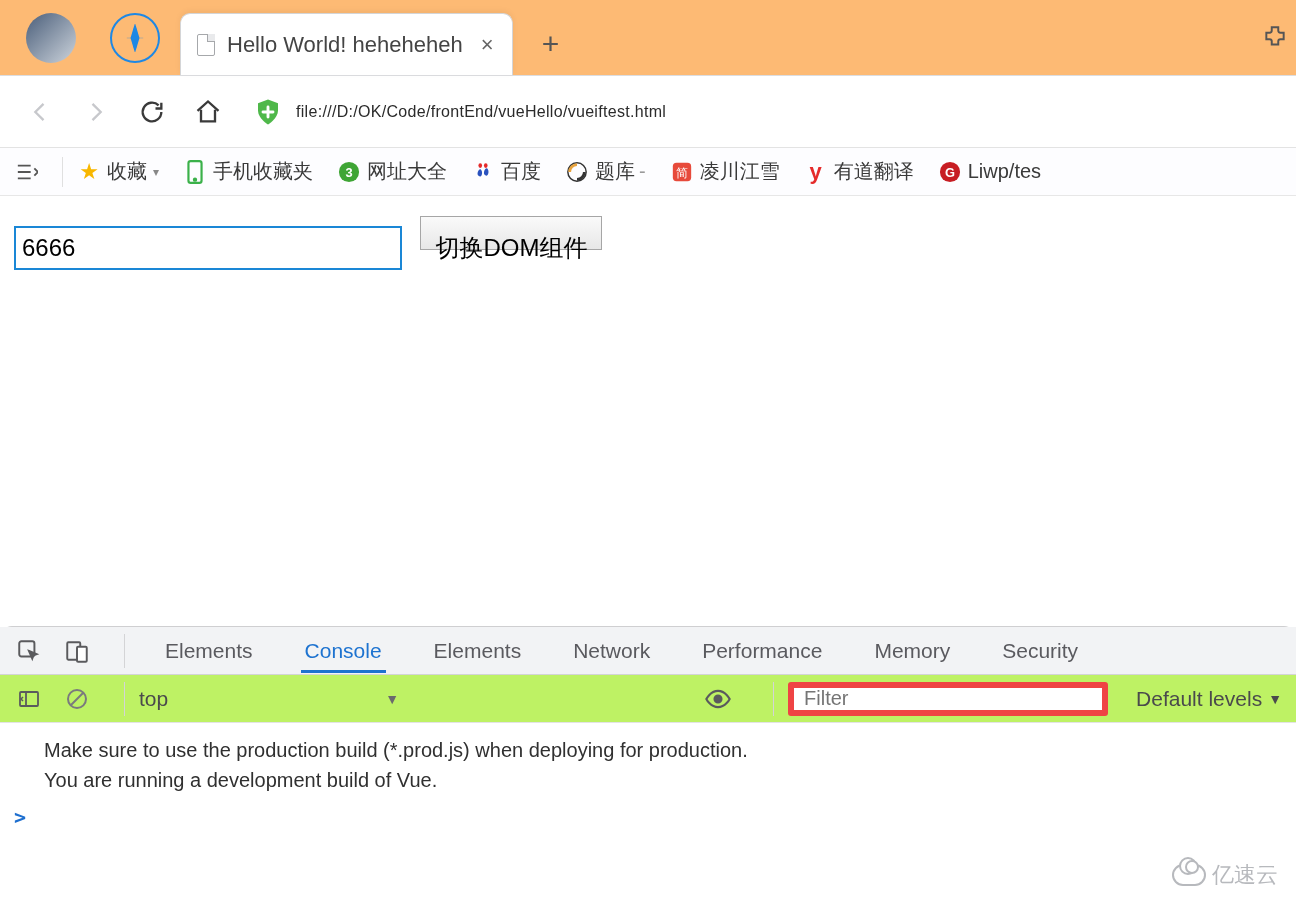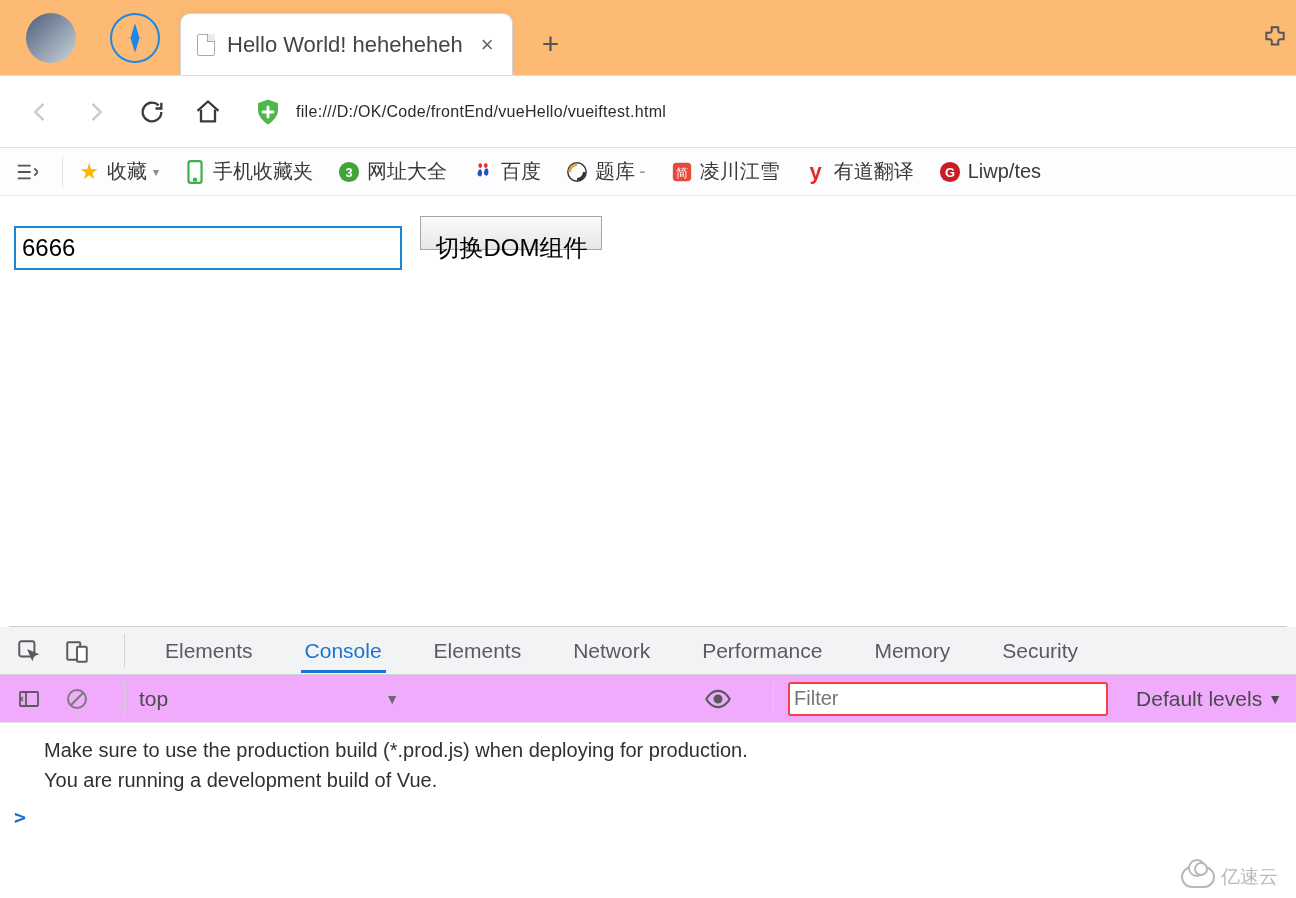--- a/index.html
+++ b/index.html
@@ -42,31 +42,31 @@
     .page input{width:388px;height:44px;font-size:24px;padding:0 6px;border:2px solid #1a87d6;outline:none;font-family:inherit;}
     .page button{height:34px;font-size:24px;padding:15px 14px;margin-left:14px;border:1px solid #a6a6a6;background:linear-gradient(#fafafa,#e7e7e7);cursor:pointer;font-family:inherit;}
 
     
     .devtools{position:absolute;left:0;right:0;bottom:0;height:272px;border-top:1px solid #cfcfd1;background:#fff;display:flex;flex-direction:column;border-radius:12px;}
     .dt-tabs{height:48px;display:flex;align-items:center;border-bottom:1px solid #d4d4d6;background:#f2f3f5;padding:0 14px;}
     .dt-icon{width:30px;height:30px;display:flex;align-items:center;justify-content:center;color:#5a5a5d;margin-right:18px;}
     .dt-vsep{width:1px;height:34px;background:#d4d4d6;margin:0 14px;}
     .dt-tab{font-size:21px;color:#5a5a5f;padding:10px 4px;margin:0 22px;cursor:pointer;white-space:nowrap;}
     .dt-tab.active{color:#1e73d0;border-bottom:3px solid #1e73d0;padding-bottom:7px;}
-    .dt-toolbar{height:48px;display:flex;align-items:center;border-bottom:1px solid #e3e3e5;padding:0 14px;background:#f0abfc;}
+    .dt-toolbar{height:48px;display:flex;align-items:center;border-bottom:1px solid #e3e3e5;padding:0 14px;background:#bef264;}
     .dt-context{font-size:21px;color:#4a4a4c;margin-right:auto;display:flex;align-items:center;min-width:260px;}
     .dt-context .tri{margin-left:auto;color:#6a6a6d;font-size:14px;}
     .eye{margin:0 26px;}
     .filter-box{flex:0 0 320px;}
-    .filter-box input{width:100%;height:34px;border:2px solid #ef4444;border-radius:3px;font-size:20px;padding:0 4px;color:#6c6c70;outline:none;font-family:inherit;}
+    .filter-box input{width:100%;height:34px;border:6px solid #ef4444;border-radius:3px;font-size:20px;padding:0 10px;color:#6c6c70;outline:none;font-family:inherit;}
     .levels{font-size:21px;color:#4a4a4c;margin-left:28px;display:flex;align-items:center;}
     .levels .tri{margin-left:6px;font-size:14px;}
     .dt-console{flex:1;font-family:Consolas,"Courier New",monospace;font-size:20px;line-height:30px;padding:12px 12px 12px 44px;color:#303030;position:relative;overflow:hidden;}
     .dt-prompt{position:absolute;left:14px;bottom:66px;color:#1e6fcf;font-weight:bold;font-family:Consolas,monospace;font-size:20px;}
-    .watermark{position:absolute;right:18px;bottom:8px;color:#b7b9bd;font-size:19px;display:flex;align-items:center;gap:6px;}
+    .watermark{position:absolute;right:18px;bottom:8px;color:#b7b9bd;font-size:22px;display:flex;align-items:center;gap:6px;}
     .watermark .cloud{width:34px;height:22px;border:2px solid #b7b9bd;border-radius:12px;position:relative;}
     .watermark .cloud::before{content:"";position:absolute;top:-9px;left:5px;width:14px;height:14px;border:2px solid #b7b9bd;border-radius:50%;background:#fff;}
     .watermark .cloud::after{content:"";position:absolute;top:-6px;right:5px;width:10px;height:10px;border:2px solid #b7b9bd;border-radius:50%;background:#fff;}
   </style>
 </head>
 <body>
 
 <div class="tab-strip">
   <div class="avatar"></div>
   <div class="compass">

